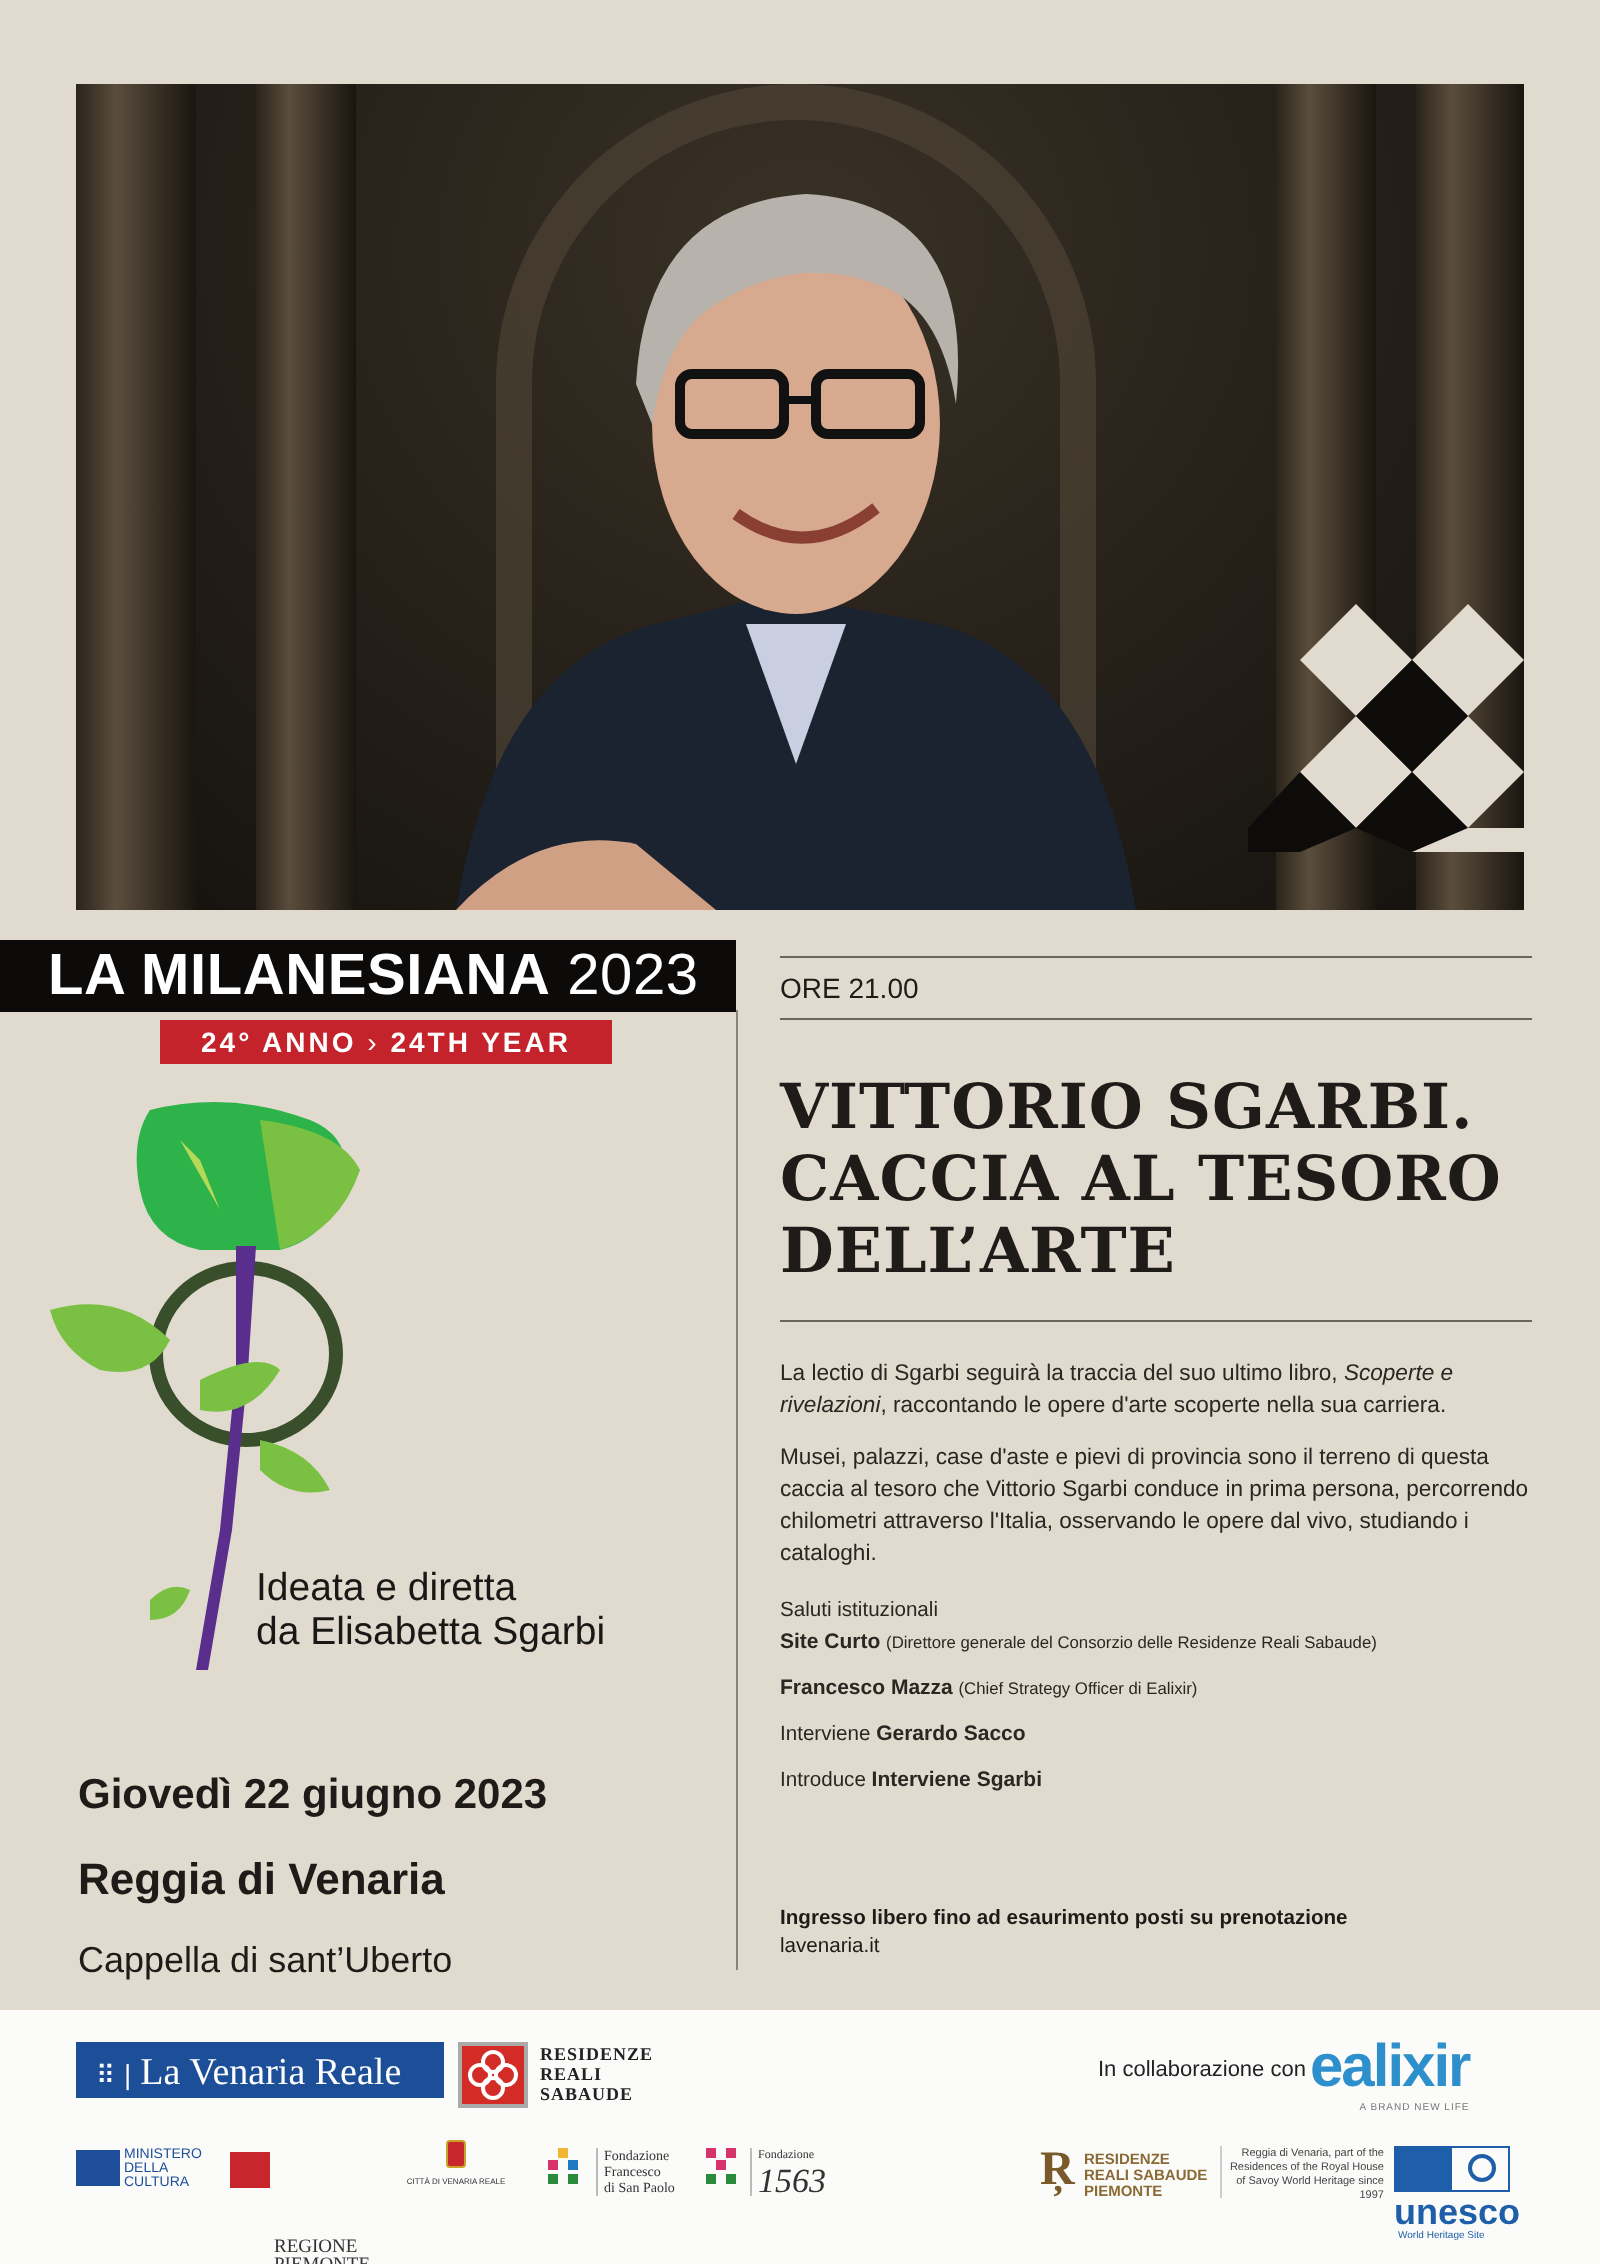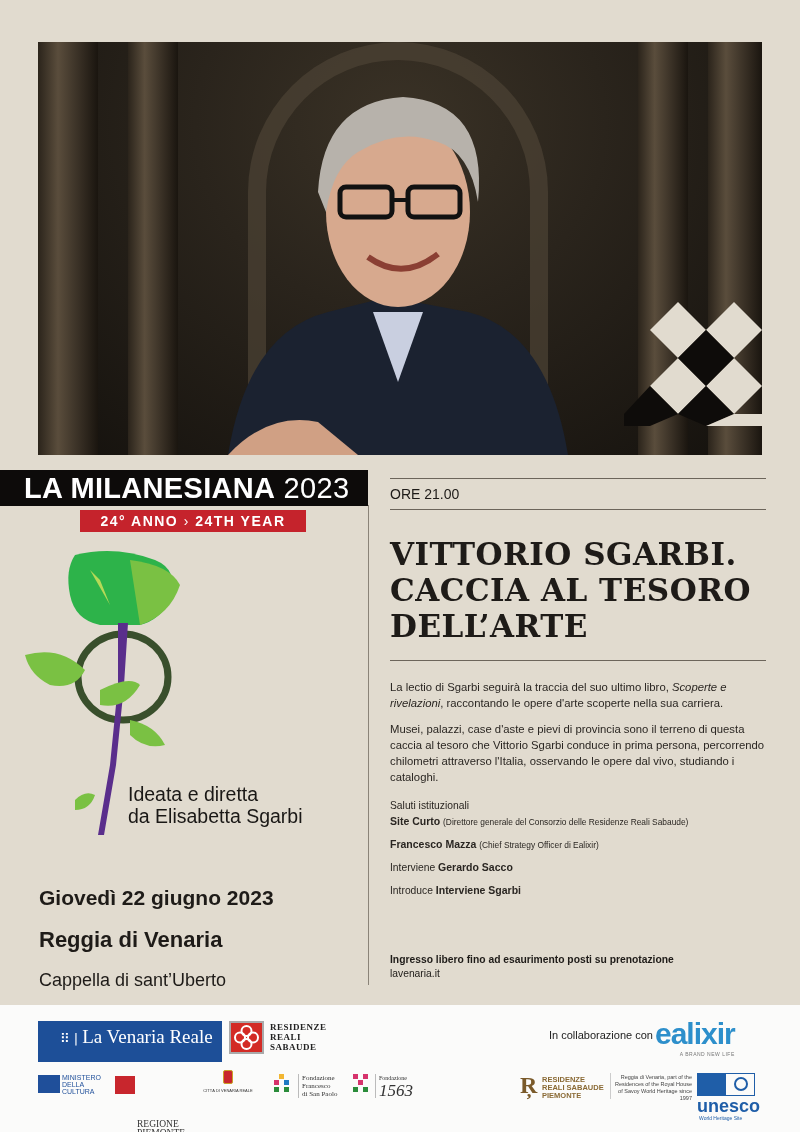--- a/index.html
+++ b/index.html
@@ -25,21 +25,21 @@
   .guests div { margin-bottom: 8px; }
   .guests .s { font-size: 8.4px; }
   .guests b { font-size: 10.5px; }
   .entry { position: absolute; left: 390px; top: 953px; font-size: 10.3px; line-height: 14px; }
   .rose { position: absolute; left: 20px; top: 545px; width: 180px; height: 300px; }
   .ideata { position: absolute; left: 128px; top: 783px; font-size: 19.5px; line-height: 22px; color: #1a1816; }
   .date { position: absolute; left: 39px; top: 886px; font-size: 21px; font-weight: 700; }
   .venue { position: absolute; left: 39px; top: 927px; font-size: 22px; font-weight: 700; }
   .place { position: absolute; left: 39px; top: 958px; font-size: 18px; margin-top: 12px; }
   .footer { position: absolute; left: 0; top: 1005px; width: 800px; height: 127px; background: #fbfbfa; }
-  .lvr { position: absolute; left: 38px; top: 1021px; width: 184px; height: 41px; background: #1d4f98; color: #fff; font-family: "Liberation Serif", serif; font-size: 19px; line-height: 32px; padding-left: 22px; white-space: nowrap; }
+  .lvr { position: absolute; left: 38px; top: 1021px; width: 184px; height: 28px; background: #1d4f98; color: #fff; font-family: "Liberation Serif", serif; font-size: 19px; line-height: 32px; padding-left: 10px; white-space: nowrap; }
   .rrs-box { position: absolute; left: 229px; top: 1021px; width: 35px; height: 33px; background: #d32b25; border: 2px solid #aaa; }
   .rrs-text { position: absolute; left: 270px; top: 1022px; font-family: "Liberation Serif", serif; font-size: 9px; line-height: 10px; font-weight: 700; color: #222; letter-spacing: .5px; }
   .small-logo { position: absolute; font-size: 8px; color: #333; line-height: 9px; }
   .collab { position: absolute; left: 549px; top: 1029px; font-size: 11px; color: #222; }
   .ealixir { position: absolute; left: 655px; top: 1017px; font-size: 30px; font-weight: 700; color: #2d8fcb; letter-spacing: -1px; }
   .ealixir small { position: absolute; right: 0; top: 34px; font-size: 5px; color: #777; letter-spacing: .5px; font-weight: 400; white-space: nowrap; }
   .unesco-box { position: absolute; left: 697px; top: 1073px; width: 58px; height: 23px; border: 1px solid #1f5ea8; }
   .unesco-text { position: absolute; left: 697px; top: 1096px; font-size: 18px; font-weight: 700; color: #1f5ea8; }
   .unesco-sub { position: absolute; left: 699px; top: 1115px; font-size: 5px; color: #1f5ea8; }
   .heritage { position: absolute; left: 610px; top: 1074px; width: 82px; font-size: 5.5px; line-height: 7px; color: #444; text-align: right; }

